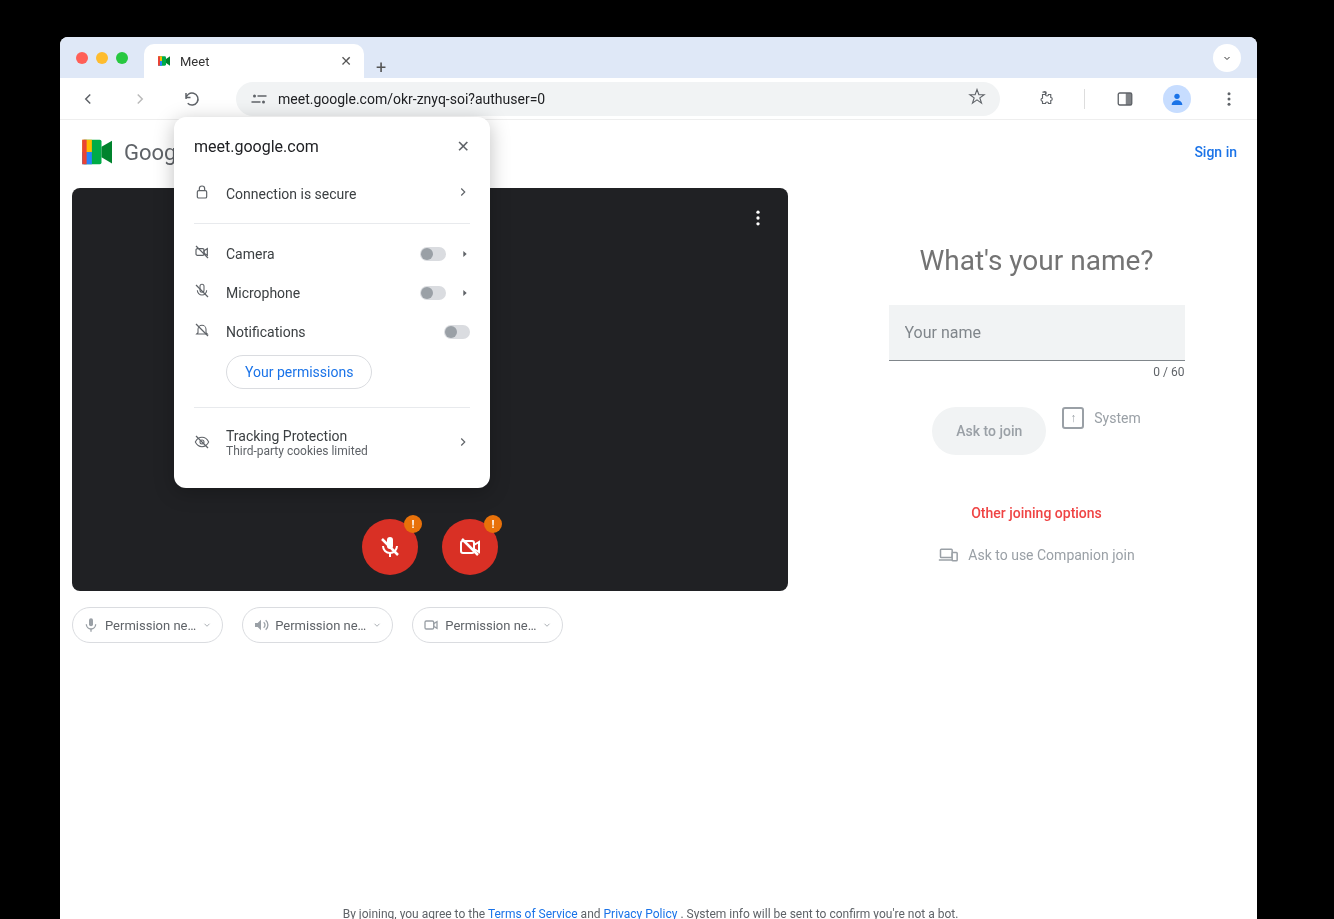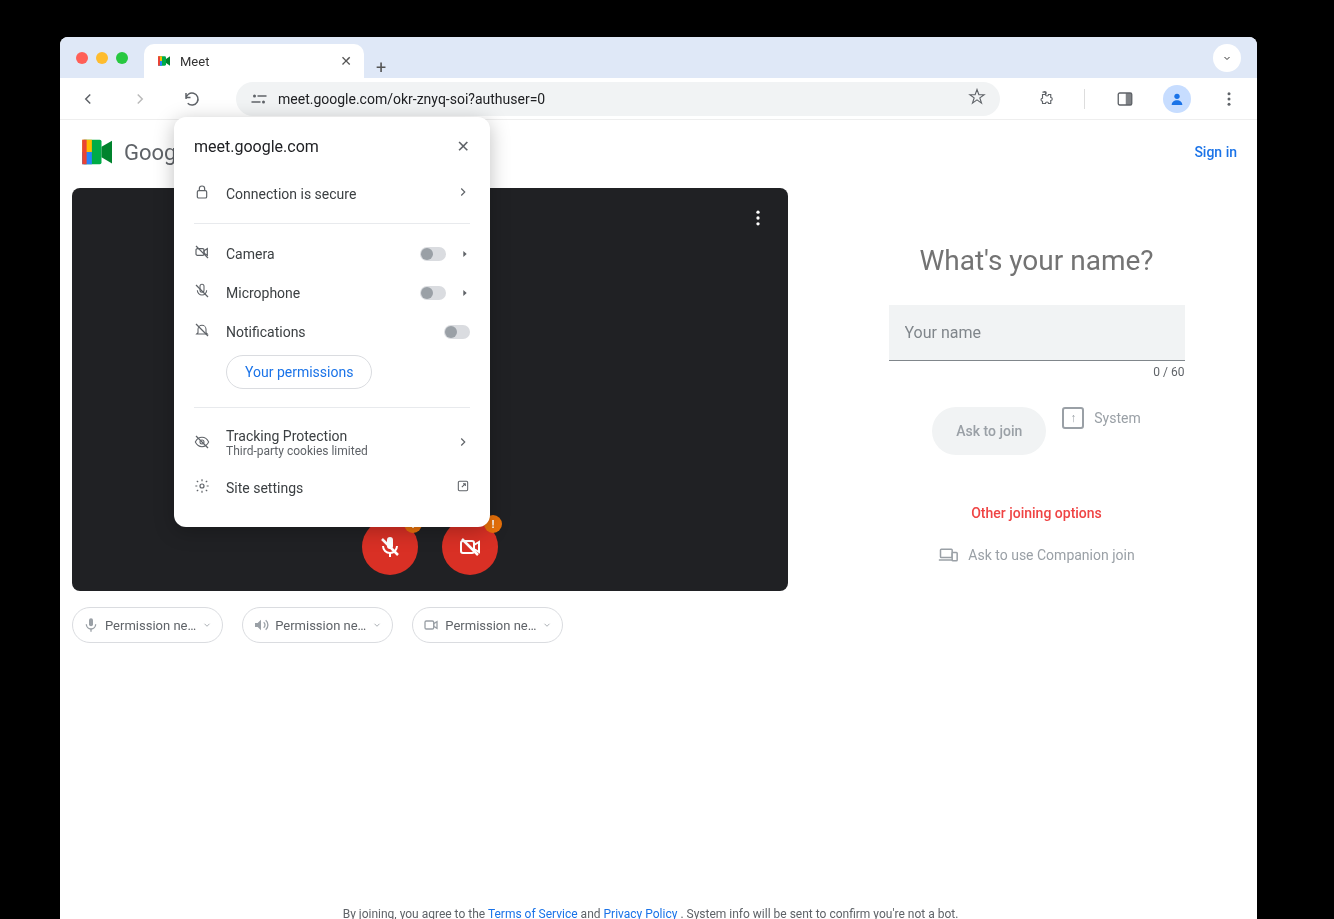--- a/index.html
+++ b/index.html
@@ -324,25 +324,14 @@
             <line x1="3" y1="3" x2="21" y2="21" stroke="#5f6368" stroke-width="1.8"></line>
           </svg></span>
       <div class="row-content">
         <span>Tracking Protection</span>
         <span class="row-sub">Third-party cookies limited</span>
       </div>
       <span class="chevron"><svg width="14" height="14" viewBox="0 0 24 24">
             <path d="M9 6l6 6-6 6" stroke="#5f6368" stroke-width="2" fill="none"></path>
           </svg></span>
     </div>
-    <div class="popup-row">
-      <span class="row-icon"><svg width="16" height="16" viewBox="0 0 24 24">
-            <circle cx="12" cy="12" r="3" stroke="#5f6368" stroke-width="1.8" fill="none"></circle>
-            <path d="M12 2v3M12 19v3M4.2 4.2l2.1 2.1M17.7 17.7l2.1 2.1M2 12h3M19 12h3M4.2 19.8l2.1-2.1M17.7 6.3l2.1-2.1" stroke="#5f6368" stroke-width="1.8"></path>
-          </svg></span>
-      <span class="row-label">Site settings</span>
-      <span class="chevron"><svg width="14" height="14" viewBox="0 0 24 24">
-            <rect x="4" y="4" width="16" height="16" rx="2" stroke="#5f6368" stroke-width="1.8" fill="none"></rect>
-            <path d="M10 14l6-6M12 8h4v4" stroke="#5f6368" stroke-width="1.8" fill="none"></path>
-          </svg></span>
-    </div>
   </div>
 </div>
 
 </body></html>

